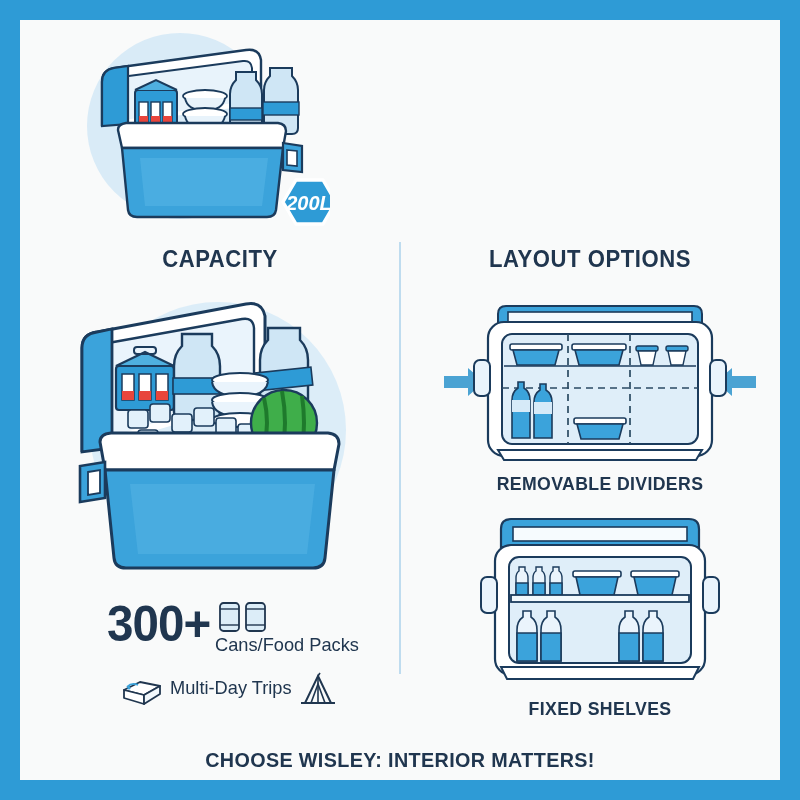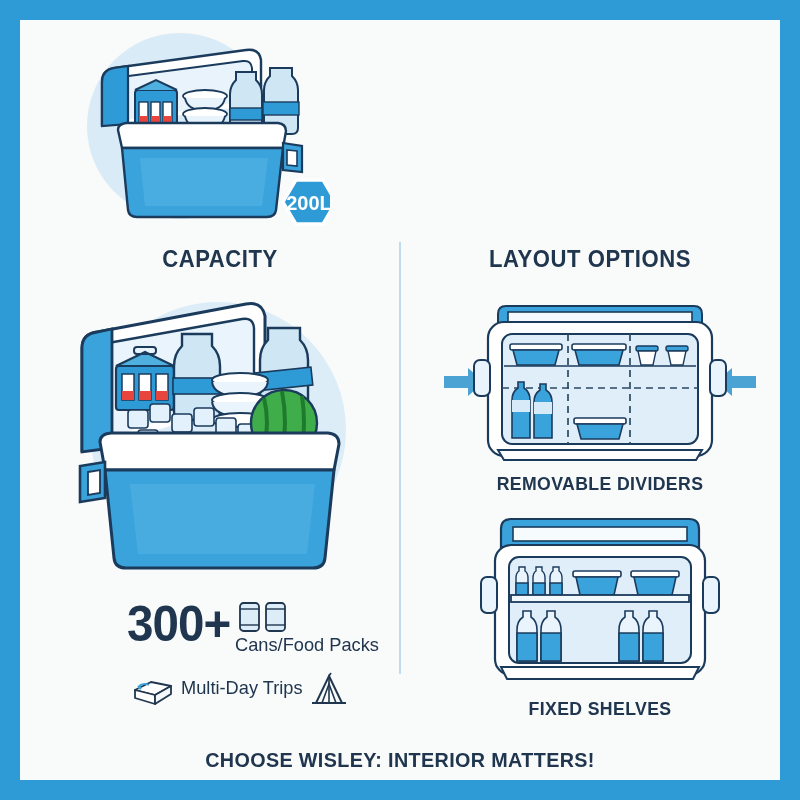--- a/index.html
+++ b/index.html
@@ -17,21 +17,21 @@
   }
   #canvas {
     position:relative;
     width:760px; height:760px;
     background:#F9FAFA;
     overflow:hidden;
   }
 
   
   #header { position:absolute; left:0; top:0; width:760px; height:215px; }
-  #hero-icon { position:absolute; left:20px; top:10px; width:290px; height:200px; }
+  #hero-icon { position:absolute; left:20px; top:10px; width:290px; height:200px;font-style:italic; }
   #header-text { position:absolute; left:320px; top:26px; width:400px; }
   .title-line {
     font-weight:bold;
     font-size:33px;
     letter-spacing:0.4px;
     line-height:38px;
     color:#20364F;
     white-space:nowrap;
     transform:scaleX(0.93);
     transform-origin:left center;
@@ -60,35 +60,35 @@
     letter-spacing:0.6px;
     color:#20364F;
     transform:scaleX(0.92);
   }
   #head-capacity { left:90px; top:225px; width:220px; text-align:center; }
   #head-layout   { left:430px; top:225px; width:280px; text-align:center; }
 
   
   #capacity-illo { position:absolute; left:40px; top:270px; width:330px; height:290px; }
 
-  #stat-row { position:absolute; left:107px; top:578px; width:280px; height:56px;text-decoration:underline; }
+  #stat-row { position:absolute; left:87px; top:578px; width:280px; height:56px;text-decoration:underline; }
   #stat-number {
     position:absolute; left:0; top:0;
     font-weight:bold; font-size:50px; line-height:52px;
     color:#20364F; letter-spacing:-1px;
     transform:scaleX(0.95); transform-origin:left center;
   }
   #can-pair { position:absolute; left:110px; top:2px; width:52px; height:34px; }
   #stat-label {
     position:absolute; left:108px; top:36px;
     font-size:19px; color:#20364F; white-space:nowrap;
     transform:scaleX(0.96); transform-origin:left center;
   }
 
-  #trip-row { position:absolute; left:111px; top:652px; width:230px; height:40px; }
+  #trip-row { position:absolute; left:100px; top:652px; width:230px; height:40px; }
   #cooler-mini { position:absolute; left:0px; top:2px; width:44px; height:32px; }
   #trip-label {
     position:absolute; left:50px; top:5px;
     font-size:19px; color:#20364F; white-space:nowrap;
     transform:scaleX(0.96); transform-origin:left center;
   }
   #tent-mini { position:absolute; left:178px; top:0px; width:40px; height:36px; }
 
   
   #layout-1 { position:absolute; left:420px; top:280px; width:320px; height:165px; }

